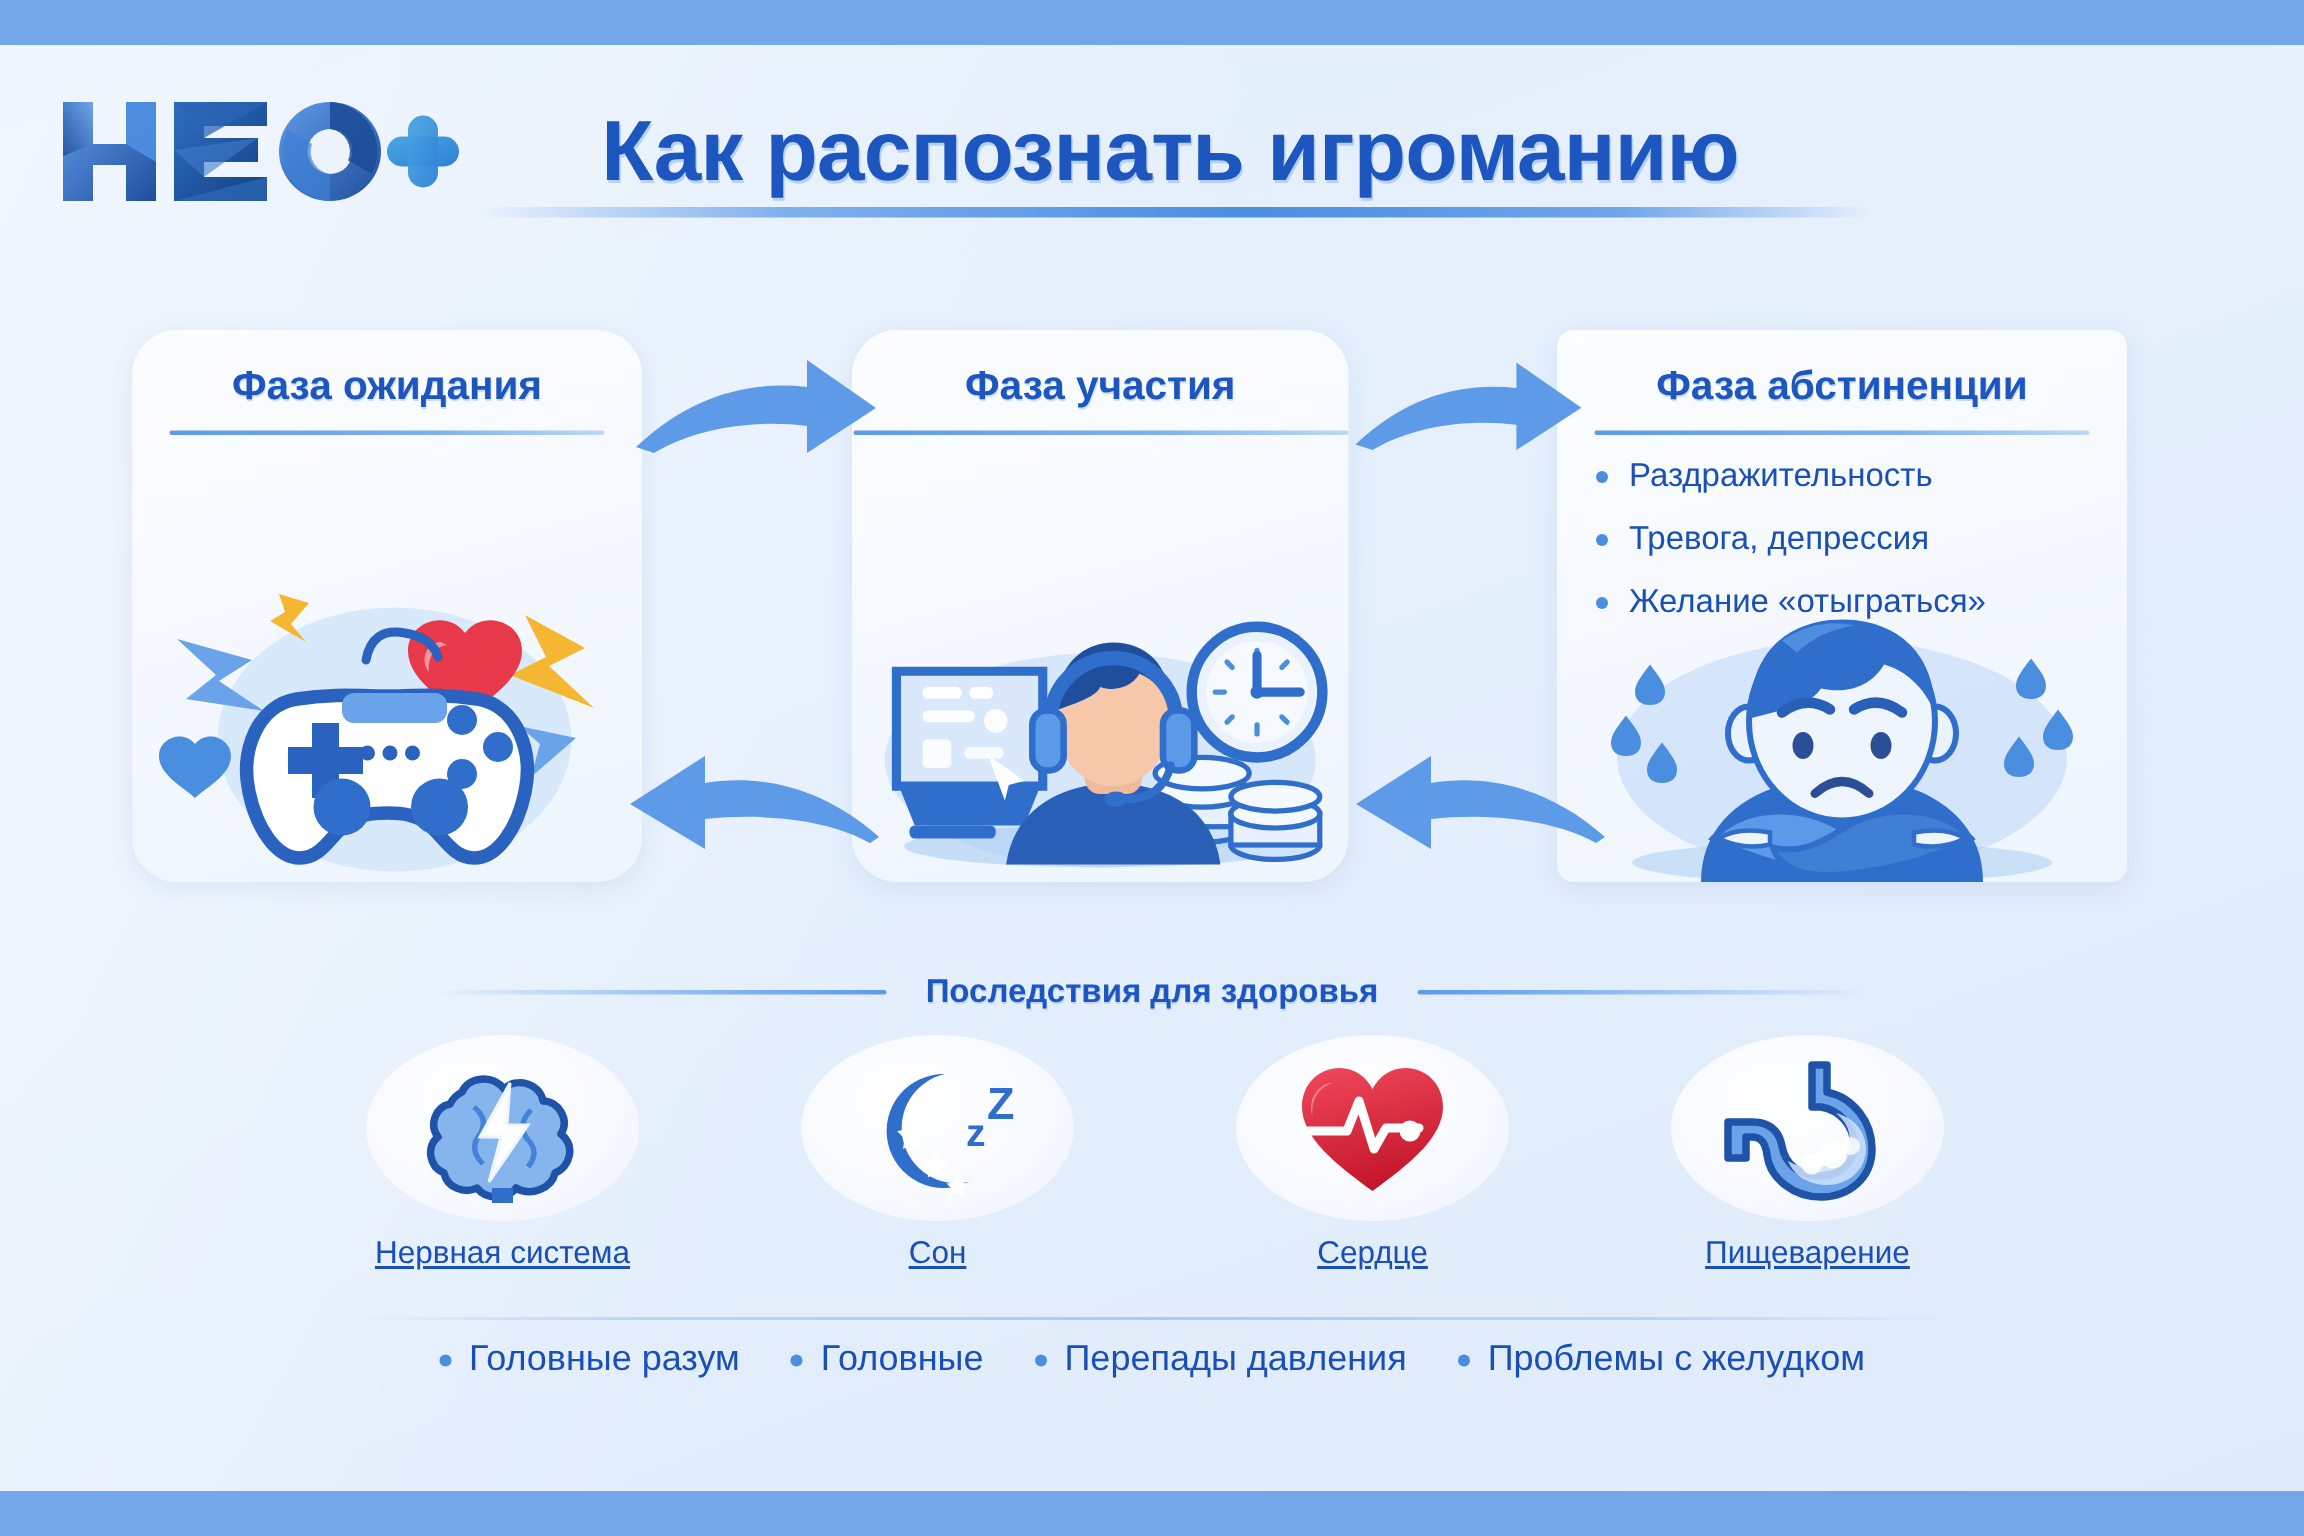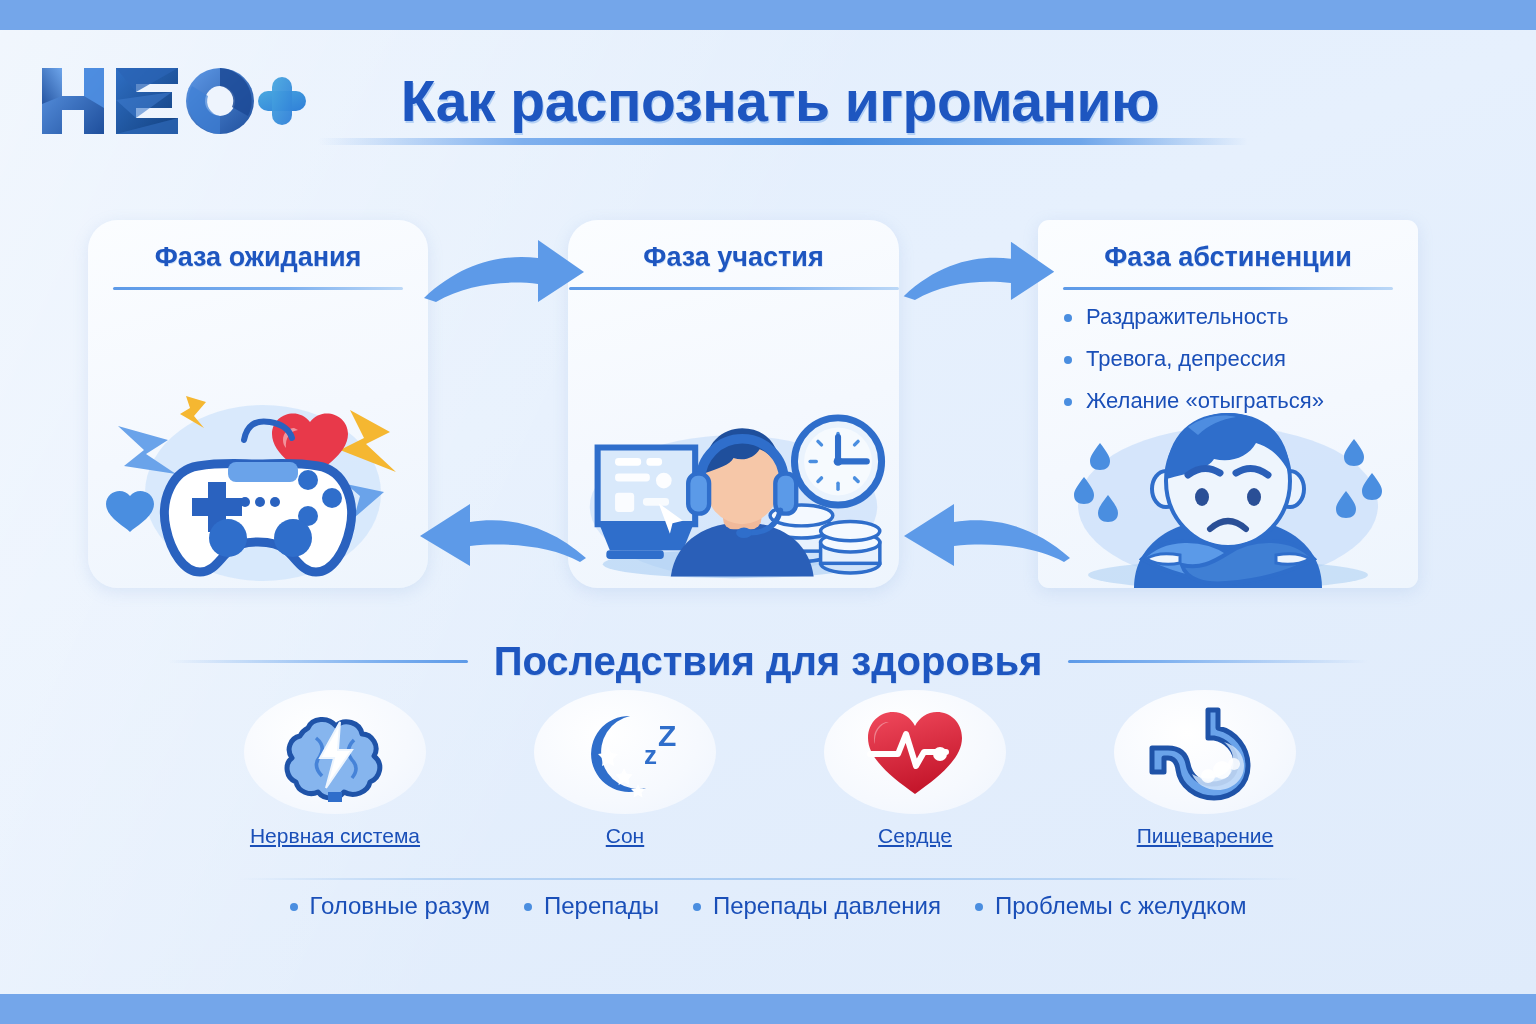--- a/index.html
+++ b/index.html
@@ -169,21 +169,21 @@
     width: 300px;
     border-radius: 2px;
   }
   .section-rule.left {
     background: linear-gradient(90deg, rgba(125,175,235,0) 0%, #7db0ef 70%, #5d9ae8 100%);
   }
   .section-rule.right {
     background: linear-gradient(90deg, #5d9ae8 0%, #7db0ef 30%, rgba(125,175,235,0) 100%);
   }
   .section-title {
-    font-size: 40px;
+    font-size: 22px;
     font-weight: bold;
     color: #1e56c0;
     text-shadow: 0.5px 1px 0 rgba(140,180,235,0.4);
     white-space: nowrap;
   }
 
   .health-row {
     position: absolute;
     left: 230px;
     top: 660px;
@@ -545,18 +545,18 @@
         </svg>
       </div>
       <div class="health-label">Пищеварение</div>
     </div>
   </div>
 
   <div class="sym-rule"></div>
 
   <div class="symptoms">
     <div class="symptom">Головные разум</div>
-    <div class="symptom">Перепады</div>
+    <div class="symptom">Головные</div>
     <div class="symptom">Перепады давления</div>
     <div class="symptom">Проблемы с желудком</div>
   </div>
 
 </div>
 
 </body></html>

